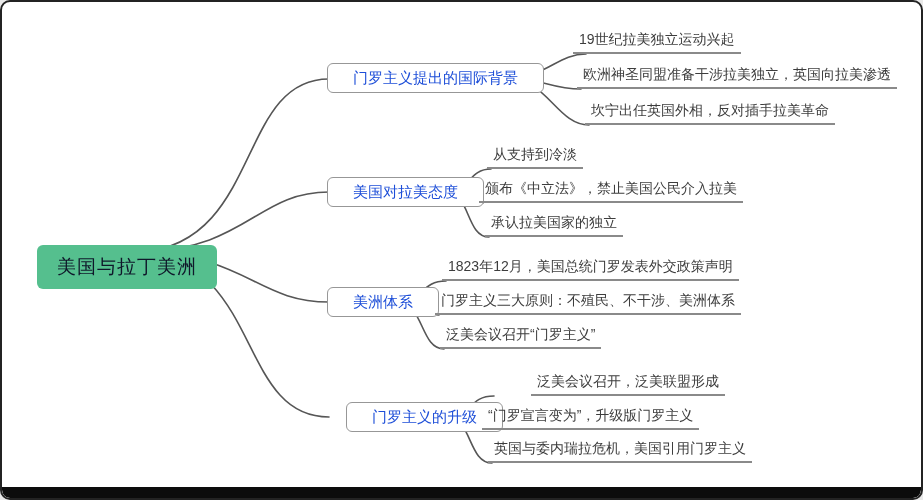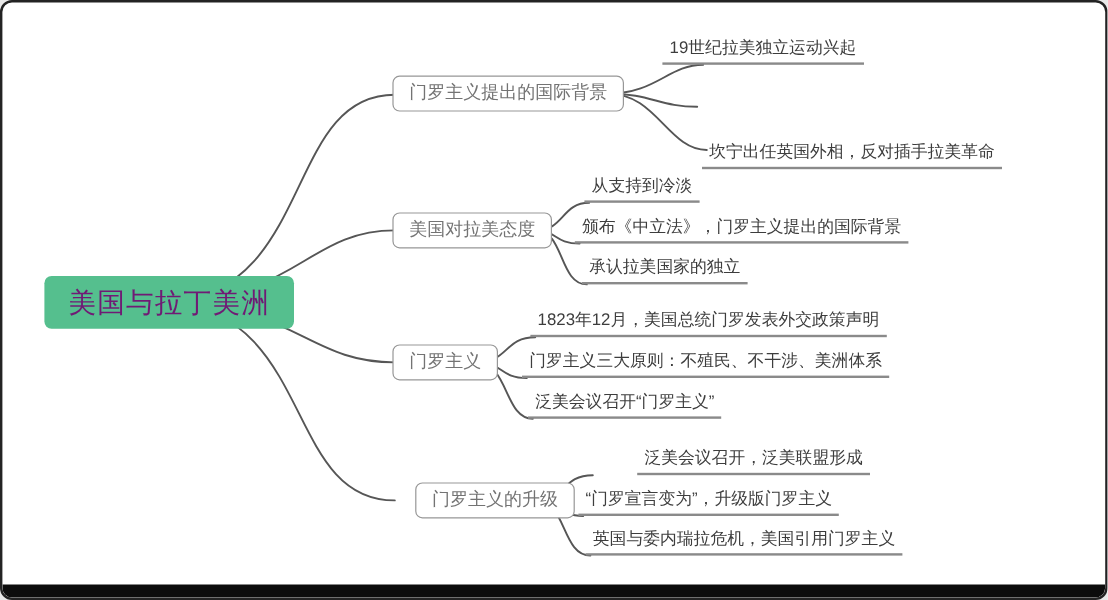--- a/index.html
+++ b/index.html
@@ -11,37 +11,38 @@
     border-radius:10px;
     box-sizing:border-box;
     overflow:hidden;
     font-family:"Liberation Sans","DejaVu Sans",sans-serif;
   }
   .edges{position:absolute;left:0;top:0;width:923px;height:500px;}
   .edges path{fill:none;stroke:#565656;stroke-width:1.6;stroke-linecap:round;}
   .root-node{
     position:absolute;
     background:#55bf8e;
-    color:#701a75;
-    font-size:23px;
+    color:#0f172a;
+    font-size:19px;
     line-height:26px;
     padding:9px 20px;
     border-radius:6px;
     white-space:nowrap;
     letter-spacing:1px;
+    margin-top:15px;
   }
   .branch-node{
     position:absolute;
     background:#ffffff;
     border:1.5px solid #979797;
     border-radius:6px;
-    color:#737373;
+    color:#1d4ed8;
     font-size:15px;
     line-height:18px;
-    padding:5px 13px;
+    padding:5px 25px;
     white-space:nowrap;
   }
   .leaf-node{
     position:absolute;
     background:transparent;
     color:#3d3d3d;
     font-size:14px;
     line-height:18px;
     padding:2px 6px 4px 6px;
     border-bottom:2px solid #8a8a8a;
@@ -80,29 +81,30 @@
     <path d="M395,300 C422,300 418,347 442,347"></path>
 
     <path d="M445,415 C470,415 466,394 492,394"></path>
     <path d="M445,415 C465,415 462,428 484,428"></path>
     <path d="M445,415 C470,415 466,461 490,461"></path>
   </svg>
 
   <div class="root-node" style="left:35px;top:228px;">美国与拉丁美洲</div>
 
   <div class="branch-node" style="left:325px;top:61px;">门罗主义提出的国际背景</div>
-  <div class="leaf-node" style="left:550px;top:26px;">19世纪拉美独立运动兴起</div>
-  <div class="leaf-node" style="left:583px;top:113px;">坎宁出任英国外相，反对插手拉美革命</div>
+  <div class="leaf-node" style="left:571px;top:26px;">19世纪拉美独立运动兴起</div>
+  <div class="leaf-node" style="left:575px;top:61px;">欧洲神圣同盟准备干涉拉美独立，英国向拉美渗透</div>
+  <div class="leaf-node" style="left:583px;top:97px;">坎宁出任英国外相，反对插手拉美革命</div>
 
   <div class="branch-node" style="left:325px;top:175px;font-family:Liberation Serif, serif;">美国对拉美态度</div>
   <div class="leaf-node" style="left:485px;top:141px;">从支持到冷淡</div>
-  <div class="leaf-node" style="left:477px;top:175px;">颁布《中立法》，门罗主义提出的国际背景</div>
+  <div class="leaf-node" style="left:477px;top:175px;">颁布《中立法》，禁止美国公民介入拉美</div>
   <div class="leaf-node" style="left:483px;top:209px;">承认拉美国家的独立</div>
 
-  <div class="branch-node" style="left:325px;top:285px;">门罗主义</div>
+  <div class="branch-node" style="left:325px;top:285px;">美洲体系</div>
   <div class="leaf-node" style="left:440px;top:253px;">1823年12月，美国总统门罗发表外交政策声明</div>
   <div class="leaf-node" style="left:433px;top:287px;text-align:center;">门罗主义三大原则：不殖民、不干涉、美洲体系</div>
   <div class="leaf-node" style="left:438px;top:321px;">泛美会议召开“门罗主义”</div>
 
   <div class="branch-node" style="left:325px;top:400px;margin-left:19px;">门罗主义的升级</div>
   <div class="leaf-node" style="left:500px;top:368px;margin-left:29px;">泛美会议召开，泛美联盟形成</div>
   <div class="leaf-node" style="left:480px;top:402px;">“门罗宣言变为”，升级版门罗主义</div>
   <div class="leaf-node" style="left:486px;top:435px;">英国与委内瑞拉危机，美国引用门罗主义</div>
 
   <div class="bottom-bar"></div>

